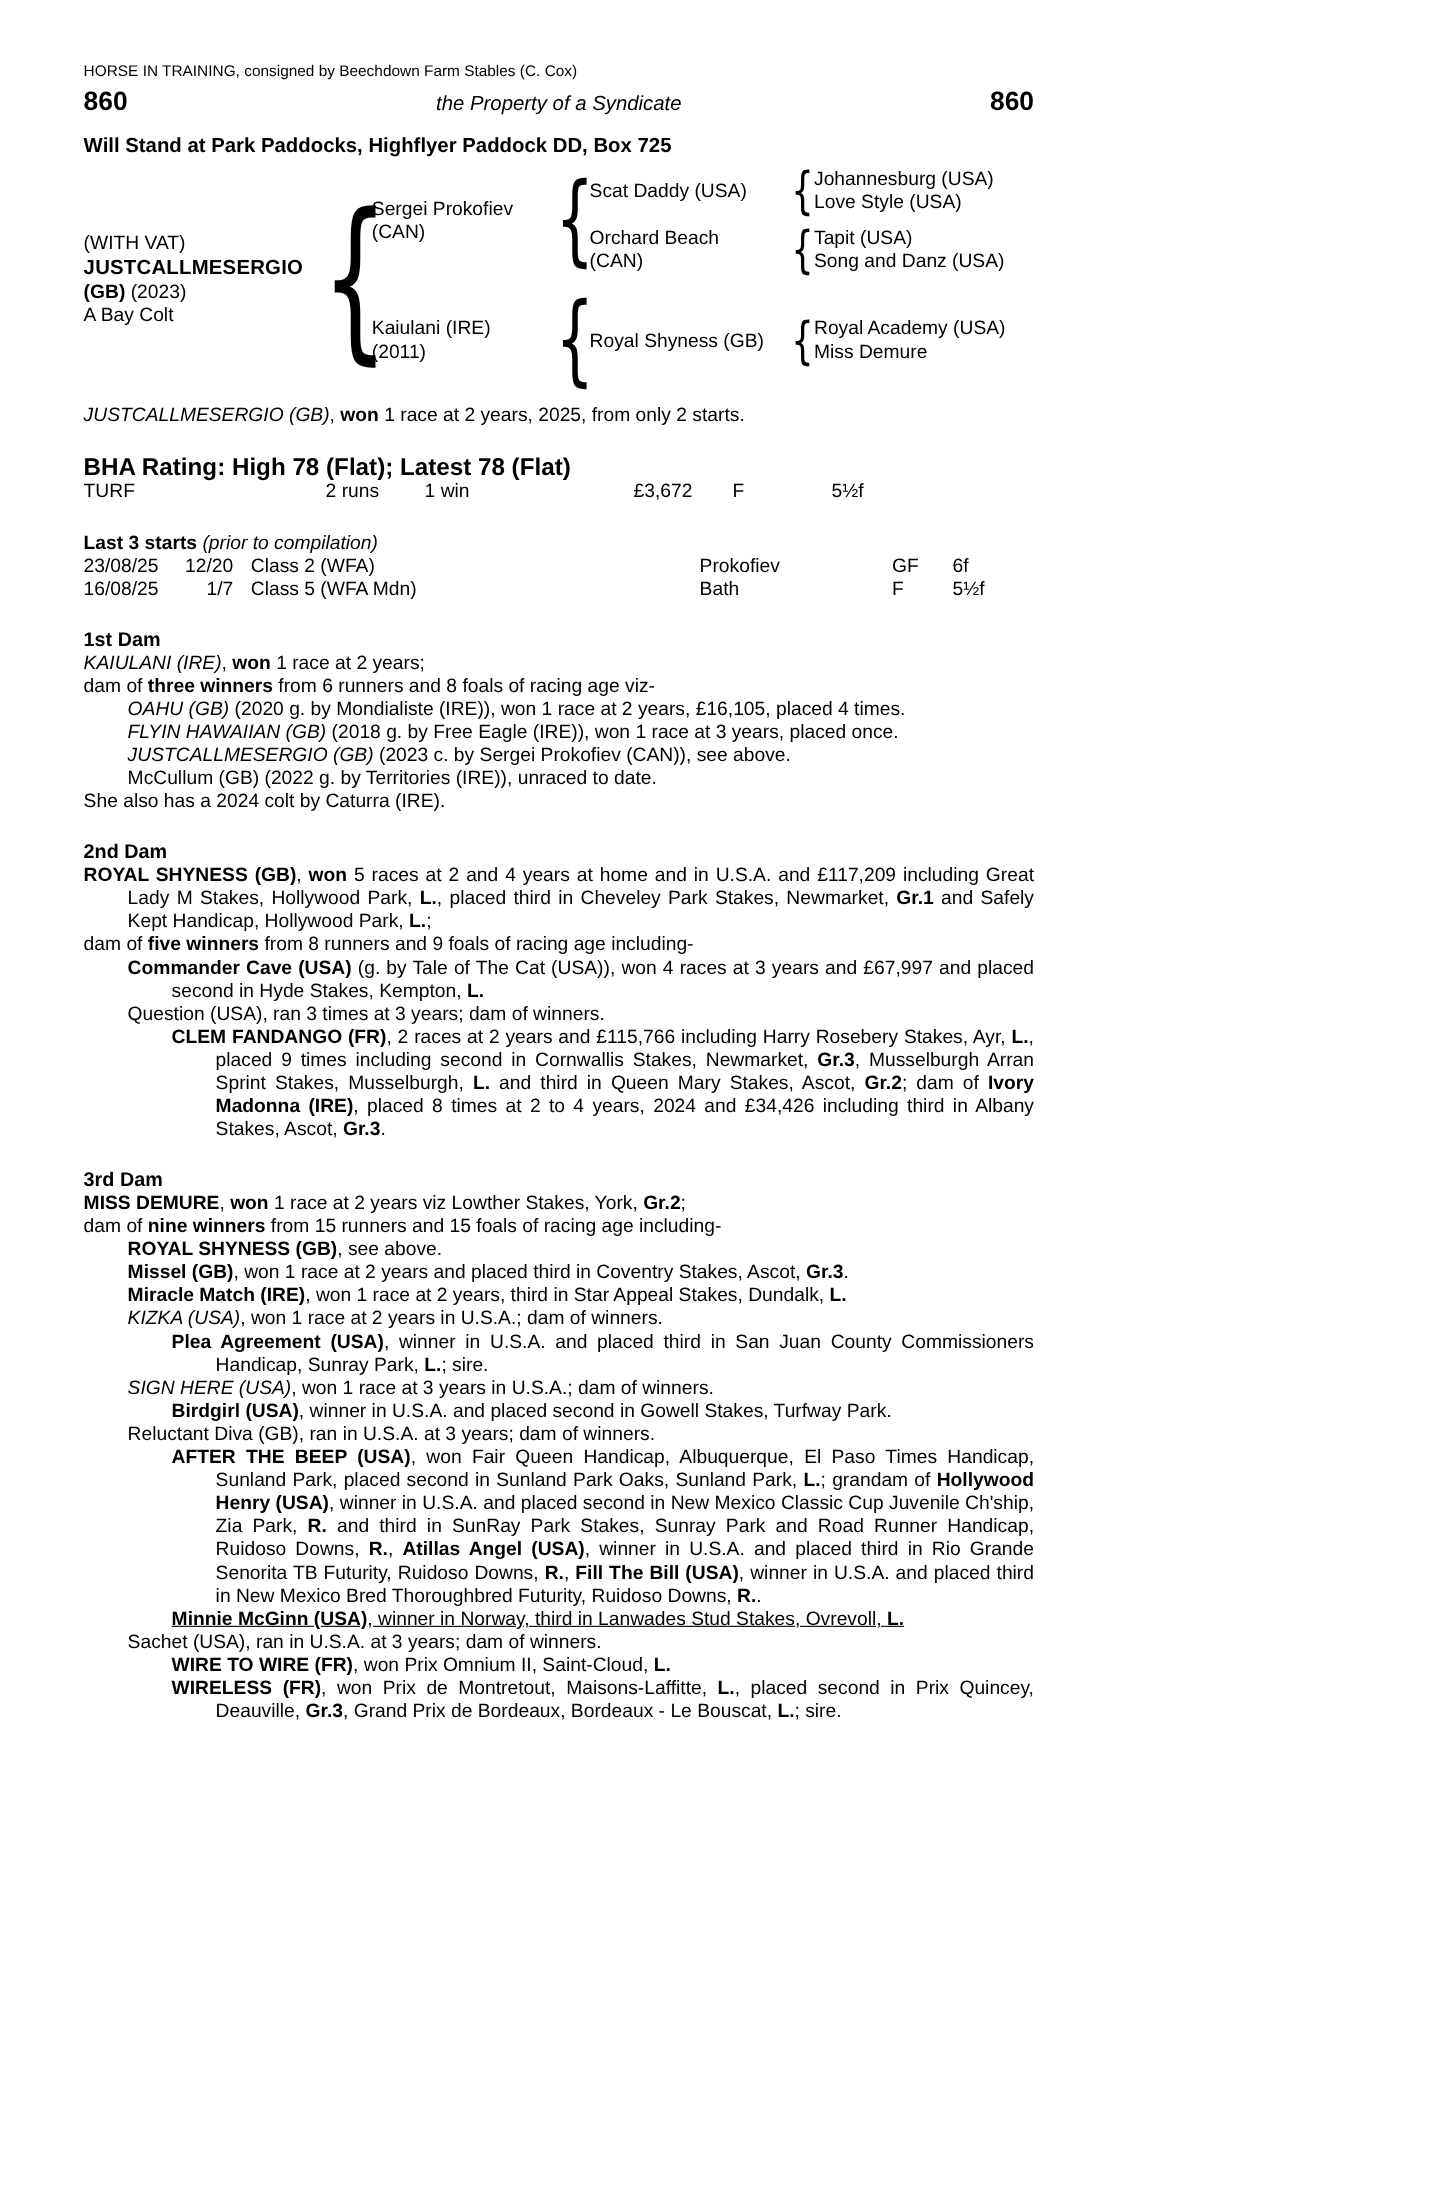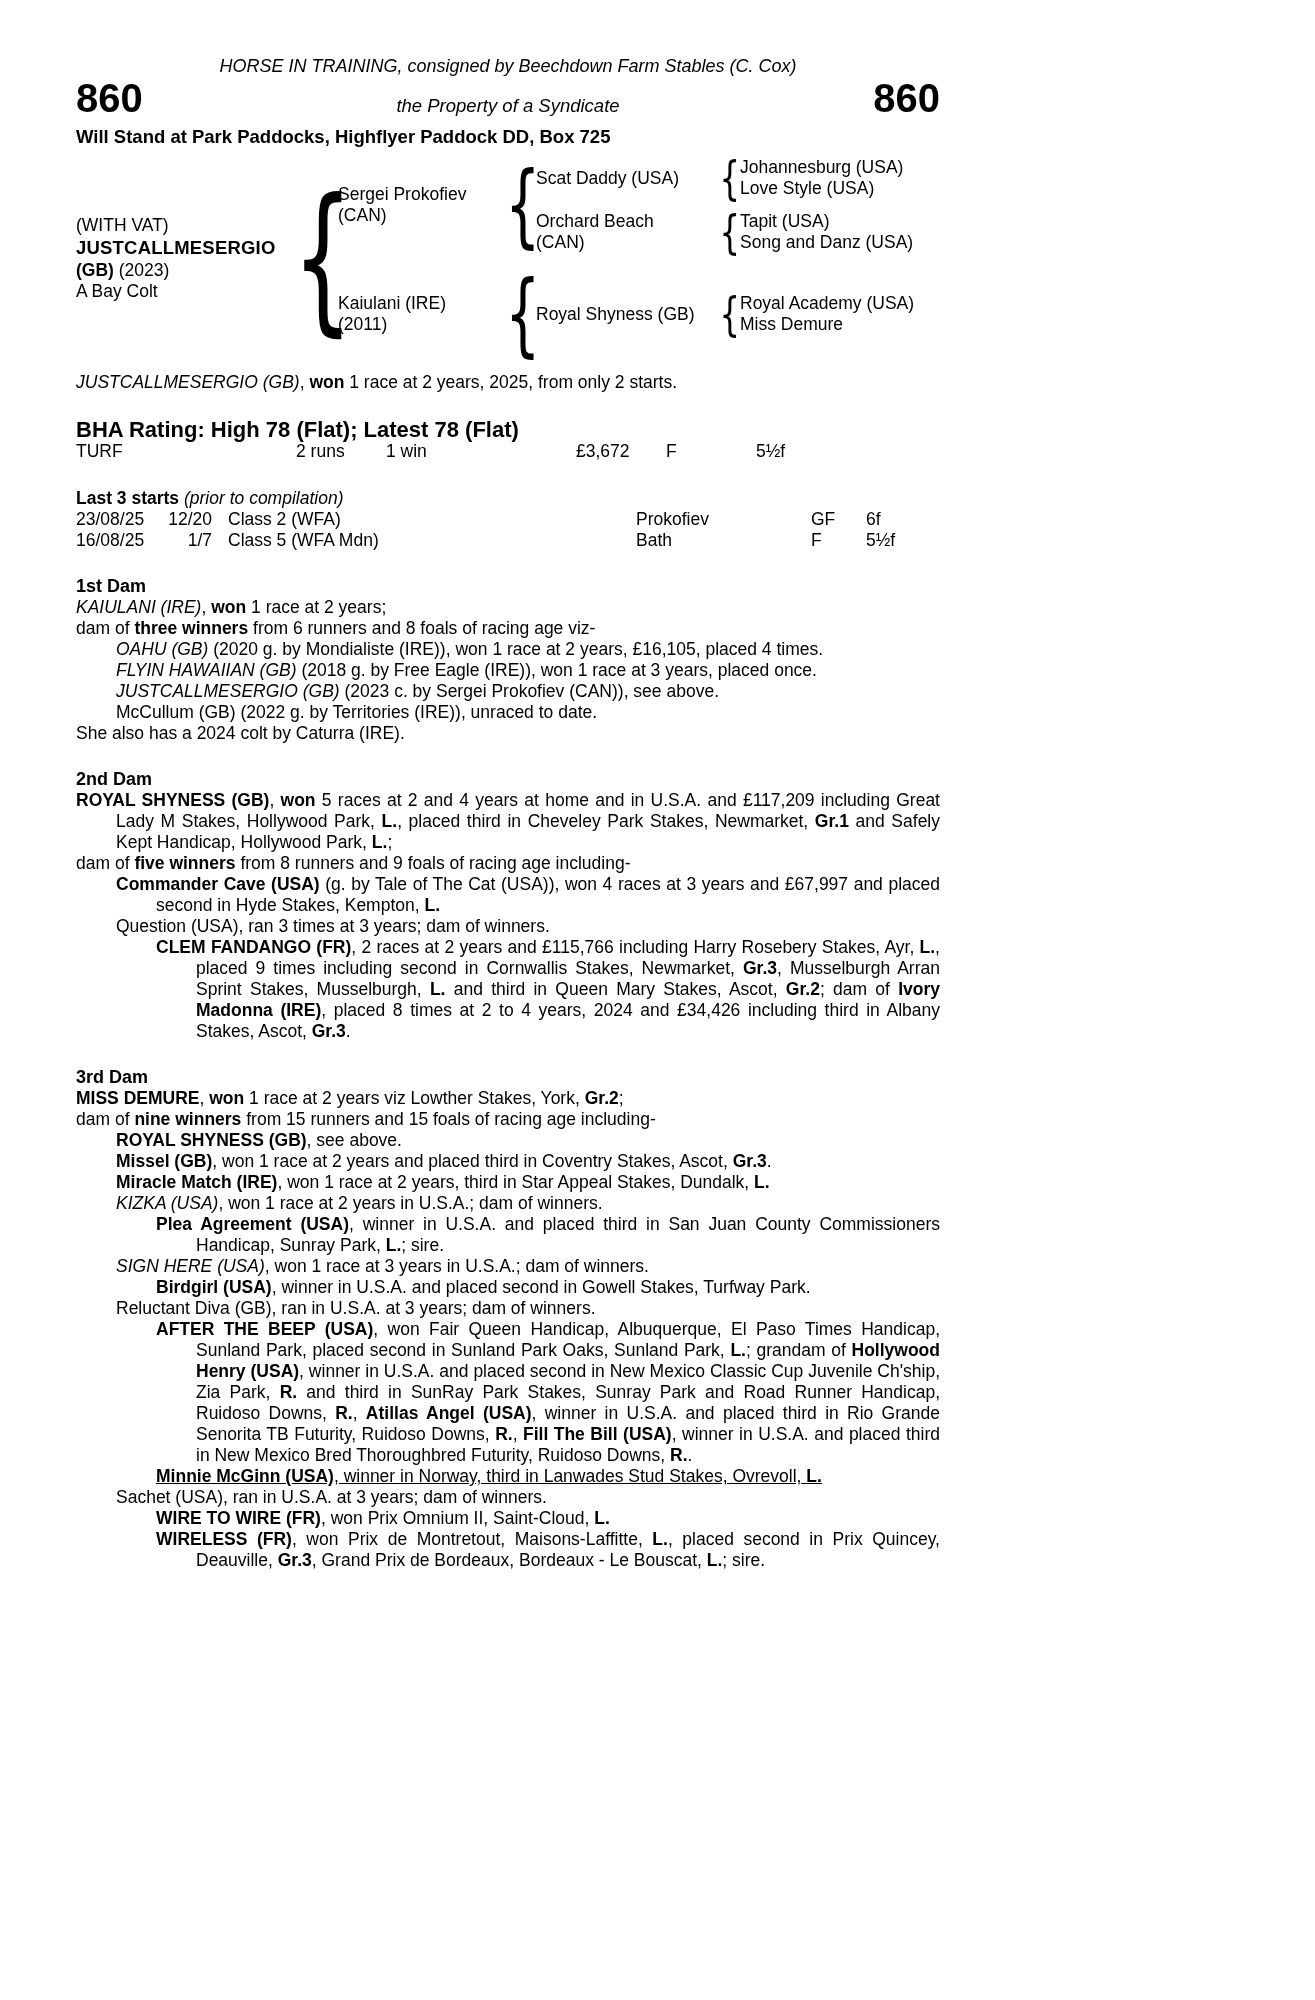--- a/index.html
+++ b/index.html
@@ -10,23 +10,23 @@
     font-family: "Liberation Sans", "DejaVu Sans", sans-serif;
   }
   .page { width: 864px; margin: 56px 0 0 76px; }
 
   .bt { font-size: 17.5px; line-height: 21px; }
   .seg-n { }
   .seg-b { font-weight: 700; }
   .seg-i { font-style: italic; }
   .prelines { white-space: pre-line; }
 
-  .consign { font-size: 18px; font-style: italic; text-align: center; }
+  .consign { font-size: 14px; text-align: left; }
   .lotrow { display: flex; justify-content: space-between; align-items: baseline; margin-top: 2px; }
-  .lotnum { font-size: 40px; font-weight: 700; line-height: 38px; }
+  .lotnum { font-size: 24px; font-weight: 700; line-height: 38px; }
   .property { font-size: 18.5px; font-style: italic; }
   .stand { font-size: 18.5px; font-weight: 700; margin-top: 9px; line-height: 22px; }
 
   
   .ped { display: flex; align-items: center; margin-top: 8px; }
   .ped-col1 { width: 232px; }
   .pedname { font-size: 18.5px; font-weight: 700; line-height: 24px; letter-spacing: .2px; }
   .brace { display: flex; align-items: center; justify-content: center; flex: none; }
   .brace::before { content: "{"; font-family: "DejaVu Sans", sans-serif; display: block; color: #000; }
   .brace-xl { width: 30px; height: 176px; }

